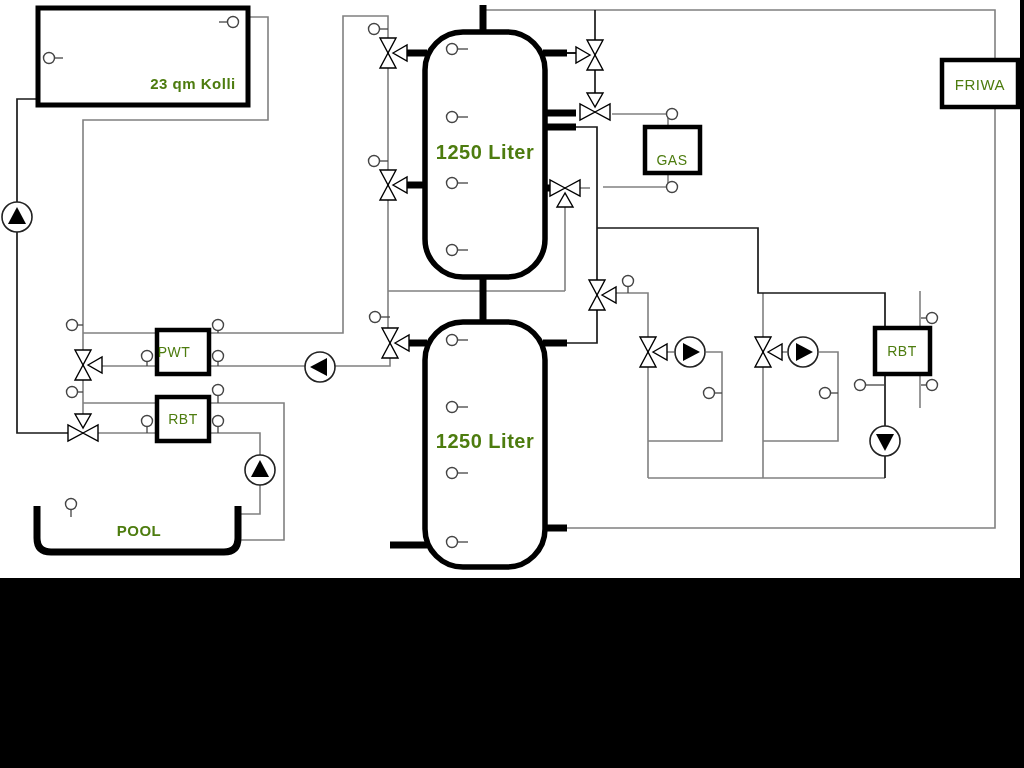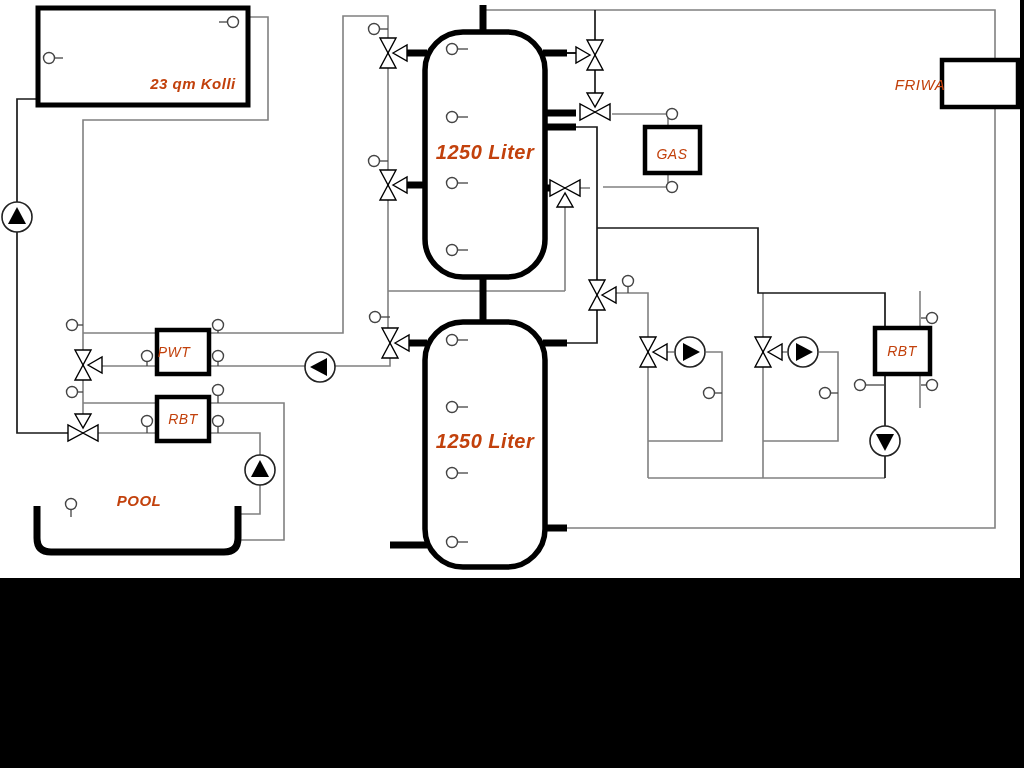--- a/index.html
+++ b/index.html
@@ -10,21 +10,21 @@
   }
   html,body{margin:0;padding:0;background:#fff;}
   .stage{
     position:relative;width:1024px;height:768px;overflow:hidden;
     background:var(--bg);
     font-family:"Liberation Sans", sans-serif;
   }
   .stage svg{position:absolute;left:0;top:0;}
   .lbl{
     position:absolute;transform:translate(-50%,-50%);
-    color:#c2410c;white-space:nowrap;letter-spacing:.5px;font-style:italic;
+    color:#4d7c0f;white-space:nowrap;letter-spacing:.5px;
   }
   .lbl-bold{font-weight:700;}
   .lbl-15{font-size:15px;}
   .lbl-16{font-size:20px;}
   .lbl-14{font-size:14px;}
   .footer-bar{
     position:absolute;left:0;top:578px;width:1024px;height:190px;
     background:var(--bar);
   }
   .edge-bar-right{
@@ -223,20 +223,20 @@
       <use href="#sensor" x="672" y="187"></use>
       <use href="#sensor" x="71" y="504"></use>
     </g>
   </svg>
 
   <div class="lbl lbl-15 lbl-bold" style="left:193px;top:83px;">23 qm Kolli</div>
   <div class="lbl lbl-16 lbl-bold" style="left:485px;top:152px;">1250 Liter</div>
   <div class="lbl lbl-16 lbl-bold" style="left:485px;top:441px;">1250 Liter</div>
   <div class="lbl lbl-14" style="left:174px;top:352px;">PWT</div>
   <div class="lbl lbl-14" style="left:183px;top:419px;">RBT</div>
-  <div class="lbl lbl-14" style="left:672px;top:154px;">GAS</div>
+  <div class="lbl lbl-14" style="left:672px;top:160px;">GAS</div>
   <div class="lbl lbl-14" style="left:902px;top:351px;">RBT</div>
-  <div class="lbl lbl-15" style="left:920px;top:84px;">FRIWA</div>
-  <div class="lbl lbl-15 lbl-bold" style="left:139px;top:500px;">POOL</div>
+  <div class="lbl lbl-15" style="left:980px;top:84px;">FRIWA</div>
+  <div class="lbl lbl-15 lbl-bold" style="left:139px;top:530px;">POOL</div>
 
   <div class="footer-bar"></div>
   <div class="edge-bar-right"></div>
 </div>
 
 </body></html>

